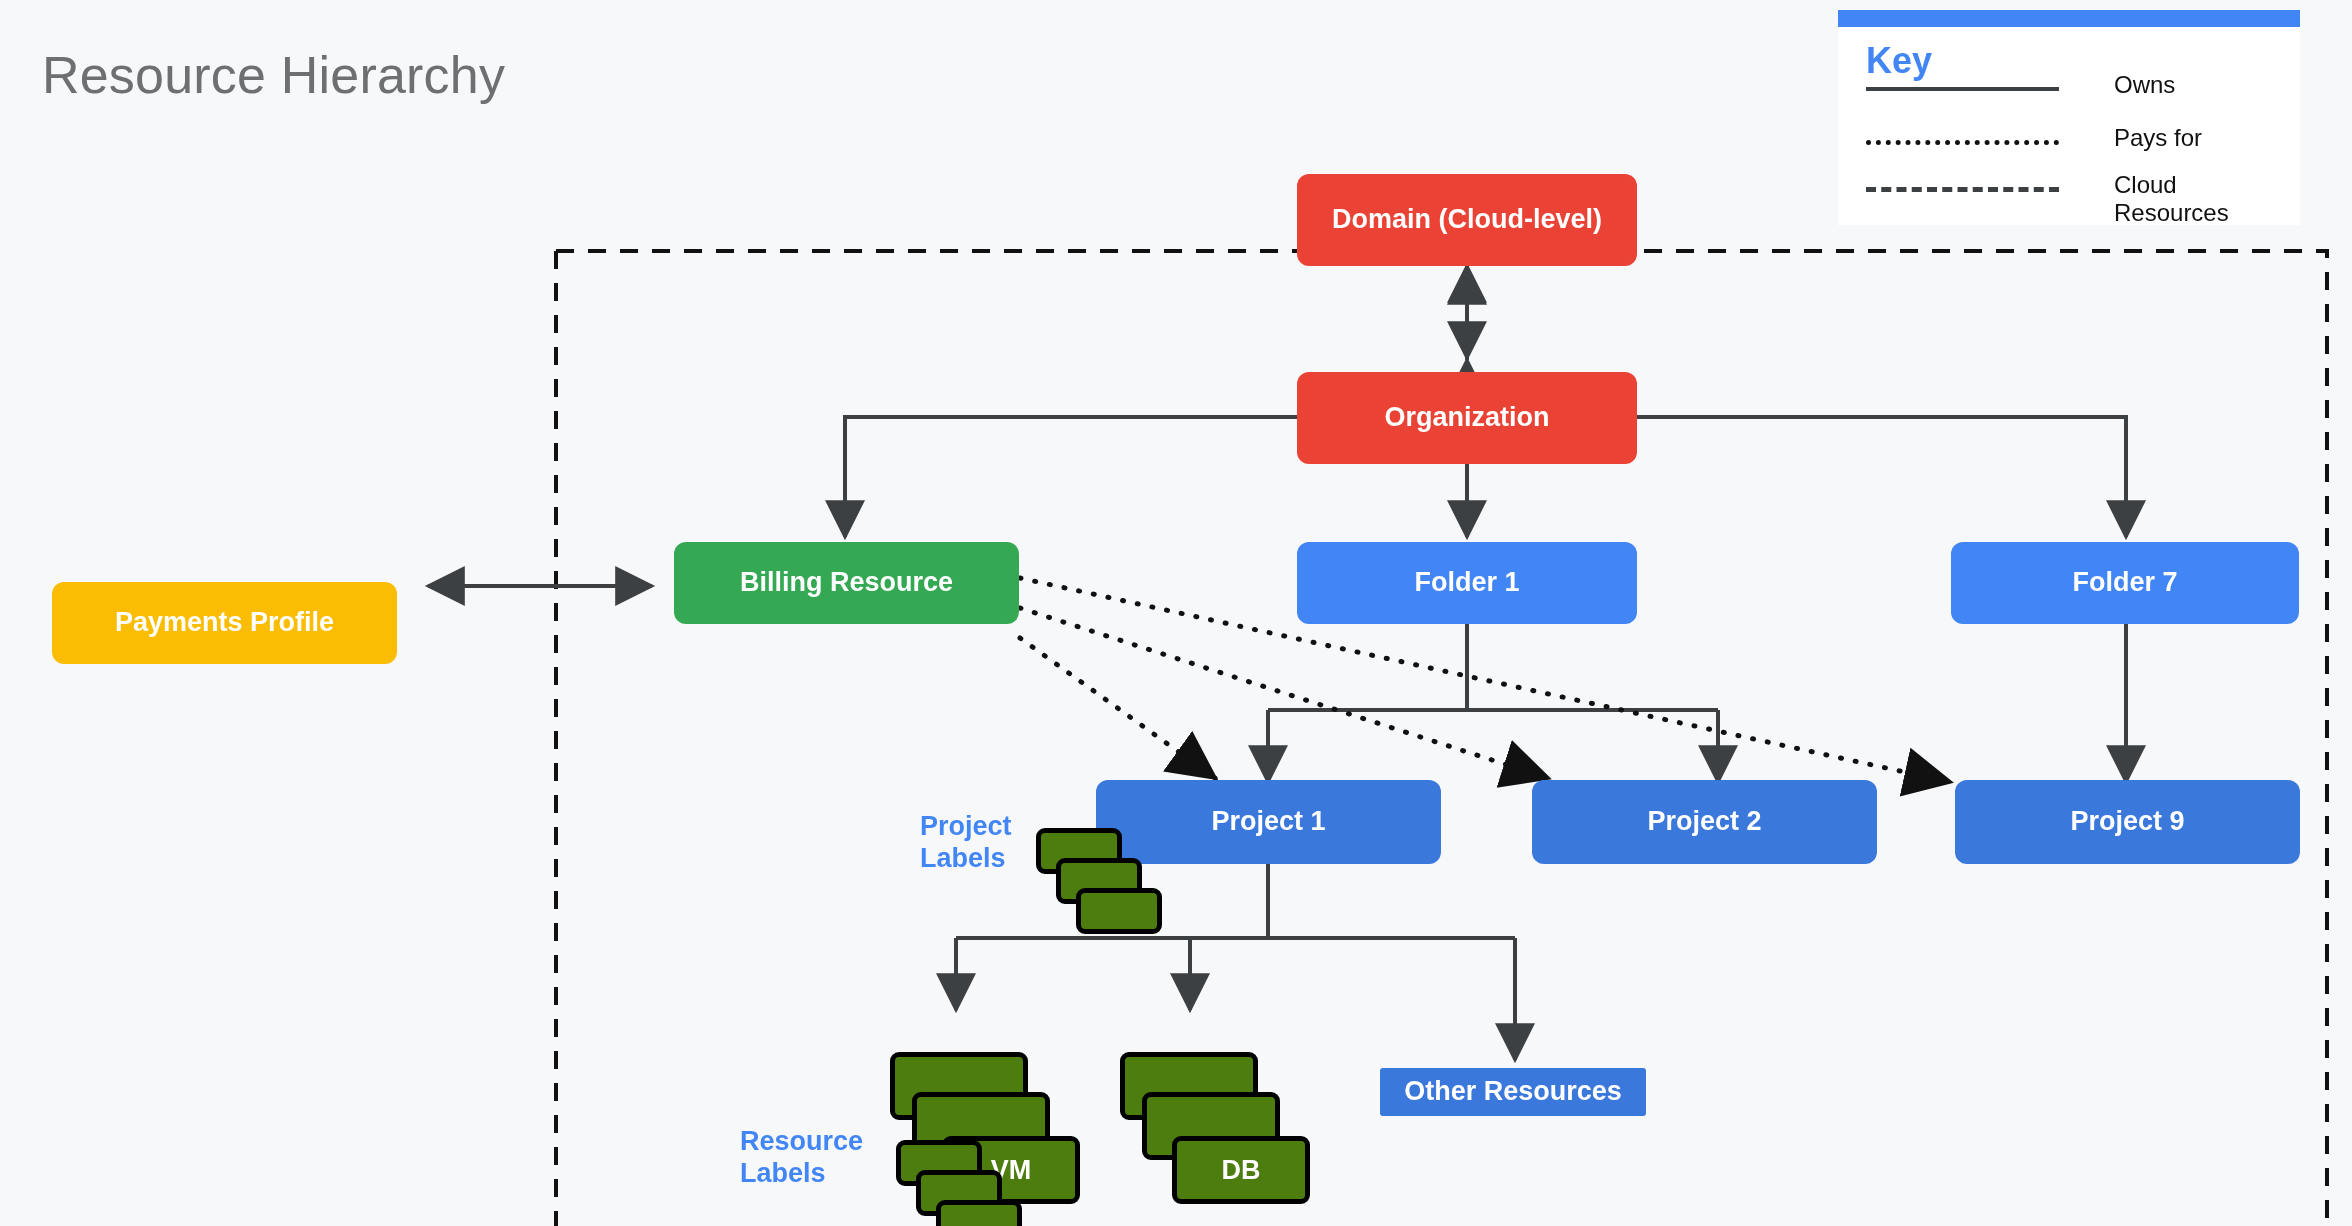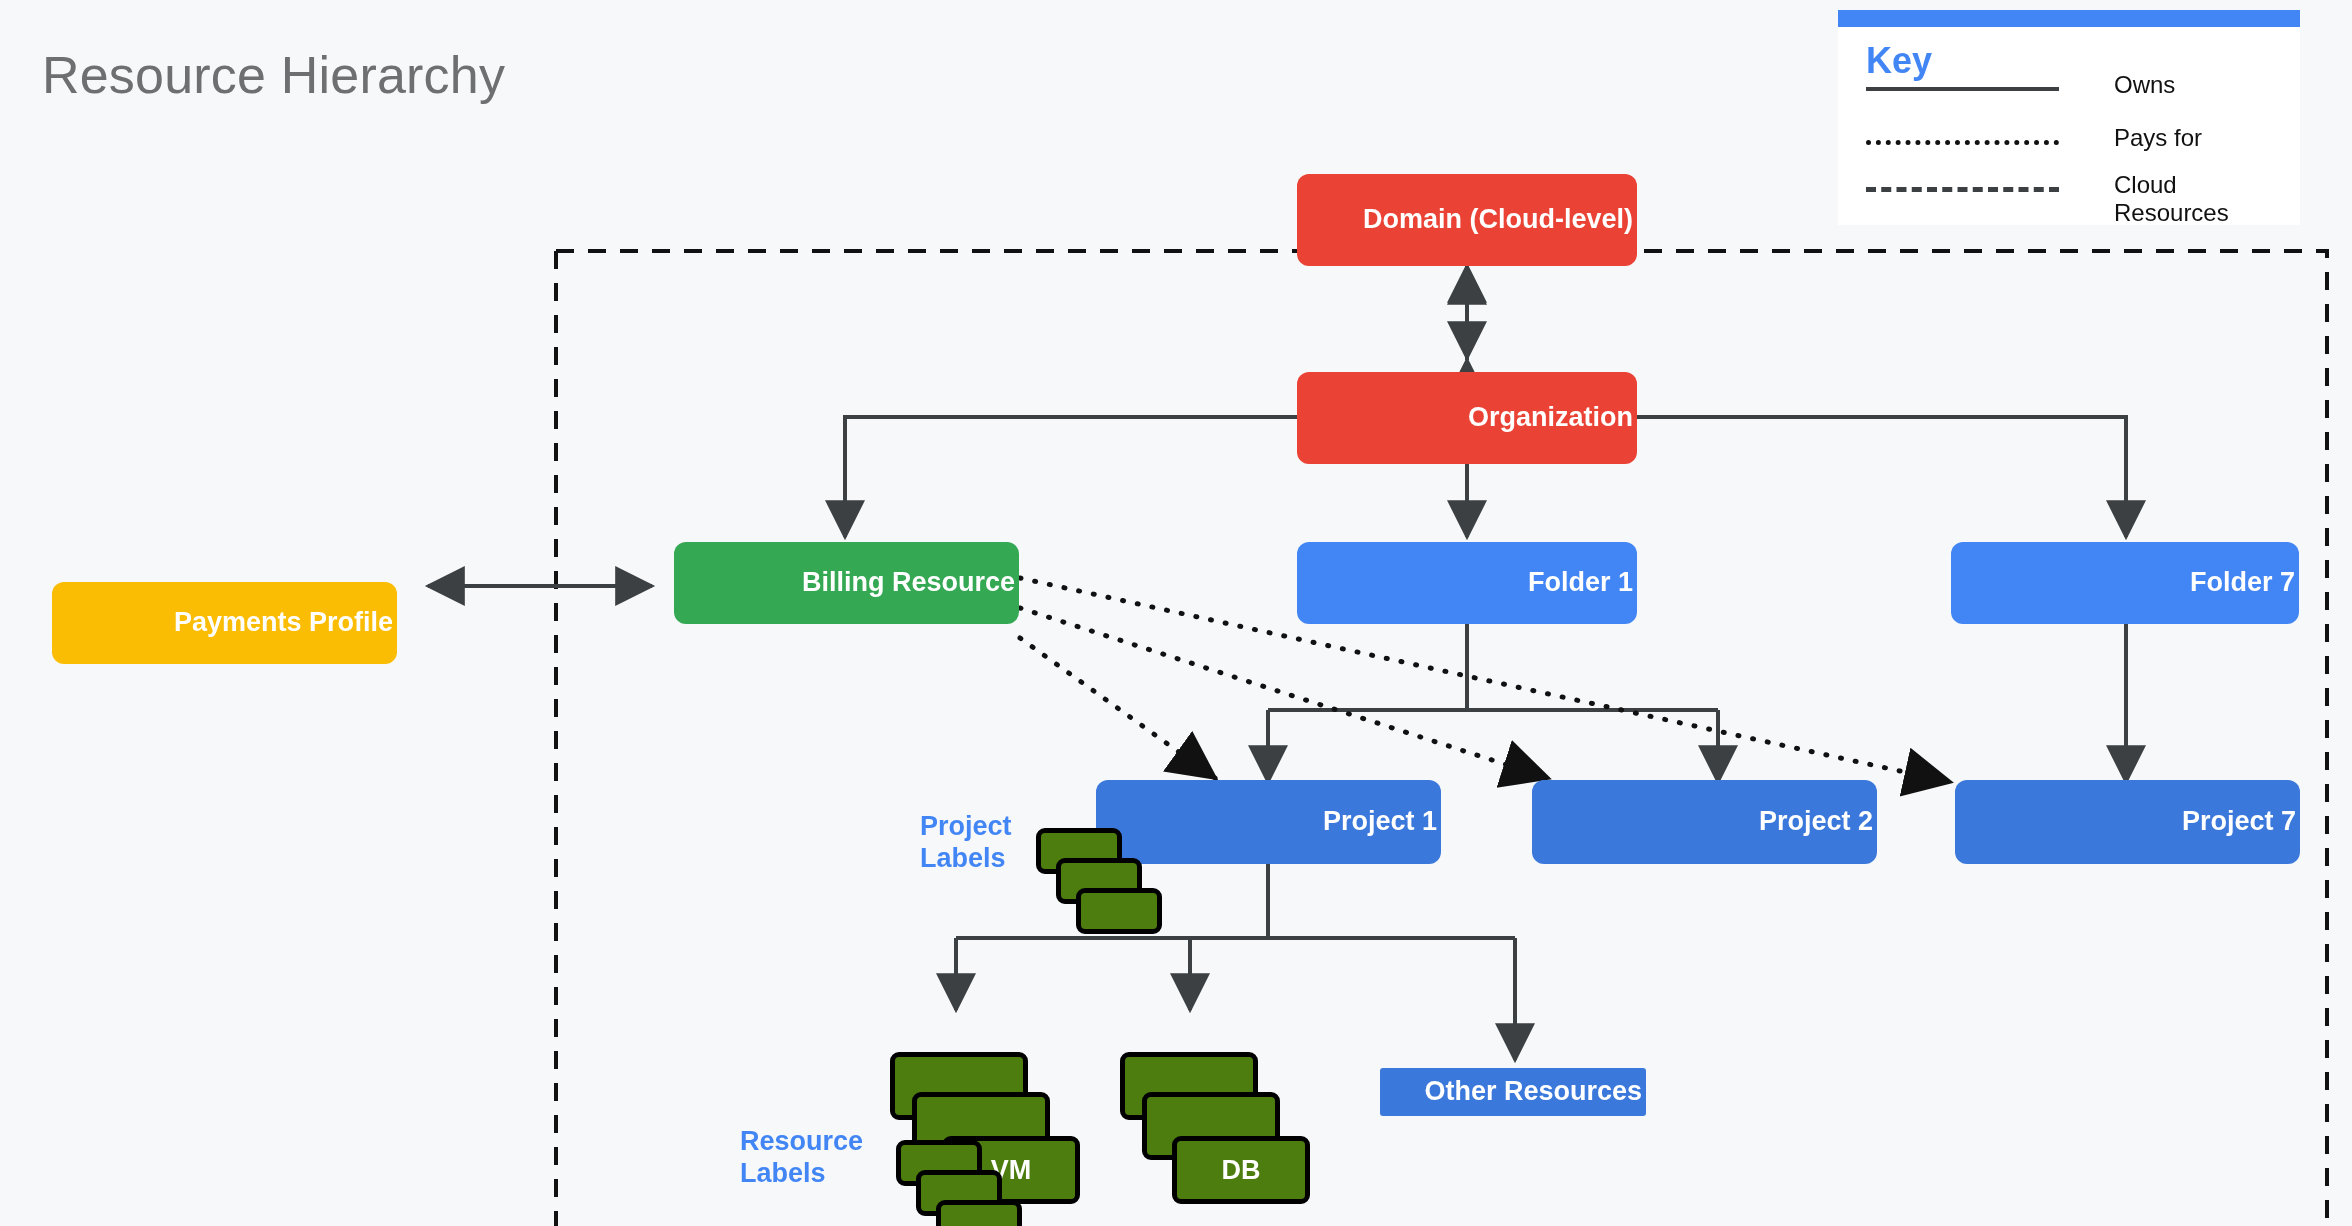--- a/index.html
+++ b/index.html
@@ -15,21 +15,21 @@
 
   .title{
     position:absolute;left:42px;top:45px;
     font-size:52px;color:#6d6f71;letter-spacing:.2px;
     font-family:"Liberation Sans", sans-serif;font-weight:400;
     white-space:nowrap;
   }
 
   
   .node{
-    position:absolute;display:flex;align-items:center;justify-content:flex-end;
+    position:absolute;display:flex;align-items:center;justify-content:center;
     border-radius:12px;color:#ffffff;font-weight:bold;font-size:27px;
     text-align:center;line-height:1.15;box-sizing:border-box;padding:0 4px;
     white-space:nowrap;z-index:5;
   }
   .node.red{background:#ea4335;}
   .node.green{background:#34a853;}
   .node.blue{background:#4285f4;}
   .node.dblue{background:#3b78dc;}
   .node.yellow{background:#fbbc04;}
 
@@ -162,21 +162,21 @@
 
   <div class="node dblue" style="left:1096px;top:780px;width:345px;height:84px;">
     <span>Project 1</span>
   </div>
 
   <div class="node dblue" style="left:1532px;top:780px;width:345px;height:84px;">
     <span>Project 2</span>
   </div>
 
   <div class="node dblue" style="left:1955px;top:780px;width:345px;height:84px;">
-    <span>Project 7</span>
+    <span>Project 9</span>
   </div>
 
   <div class="node dblue" style="left:1375px;top:1063px;width:276px;height:58px;border-radius:8px;border:5px solid #f6f8fa;">
     <span>Other Resources</span>
   </div>
 
   <div class="stack" style="left:1036px;top:796px;width:150px;height:102px;">
     <div class="chip" style="left:0px;top:0px;width:76px;height:36px;"></div>
     <div class="chip" style="left:20px;top:30px;width:76px;height:36px;"></div>
     <div class="chip" style="left:40px;top:60px;width:76px;height:36px;"></div>

